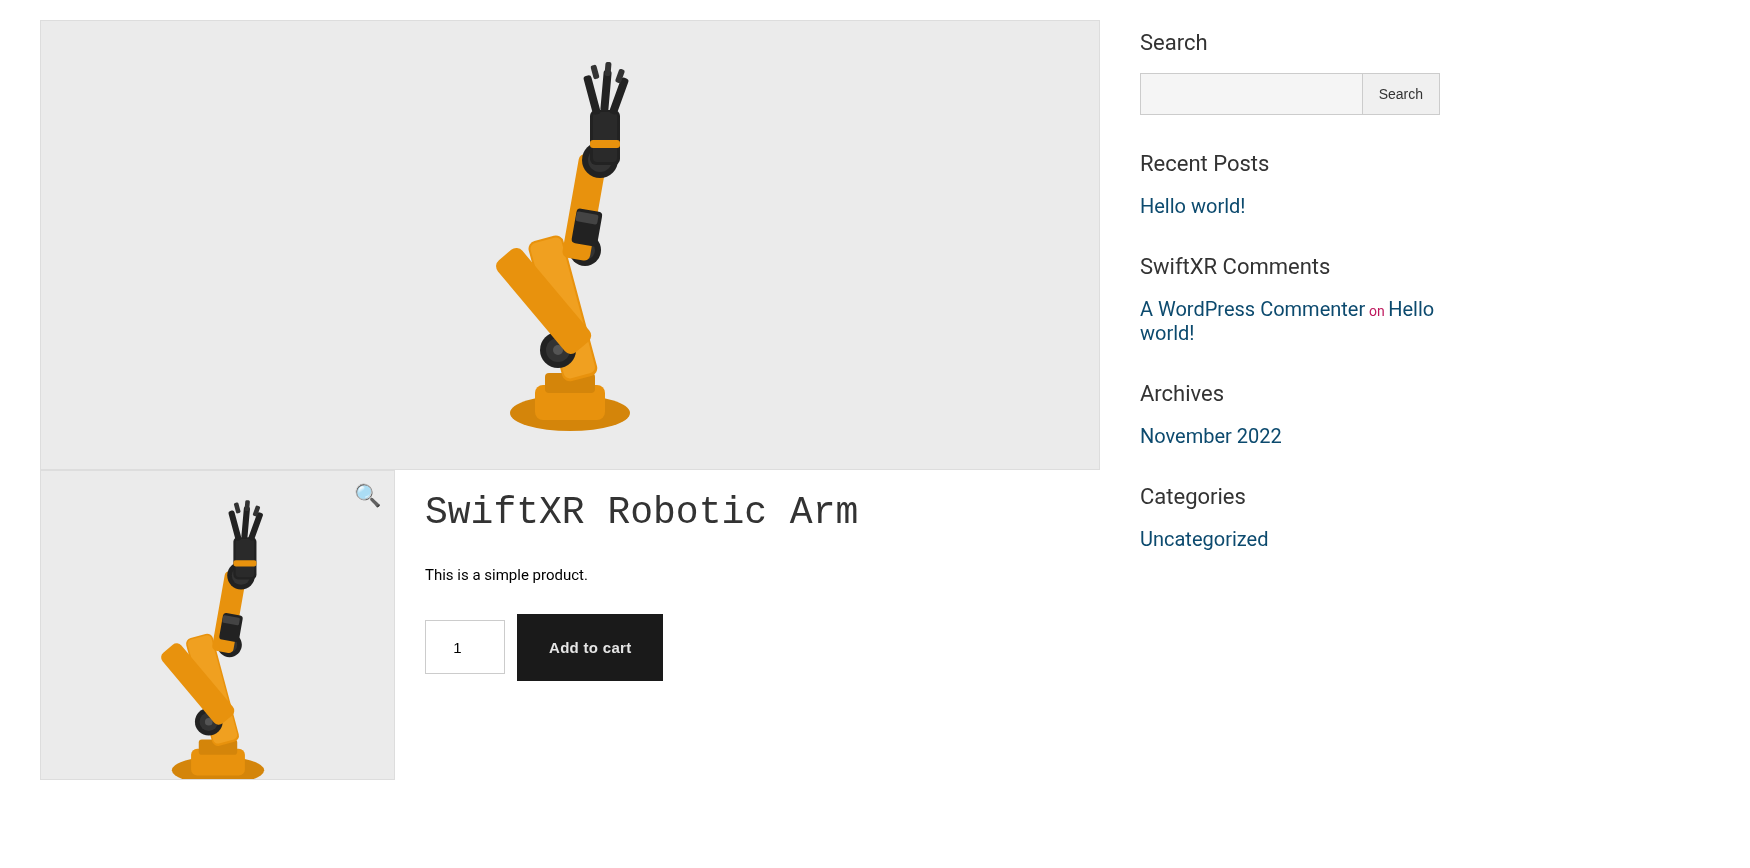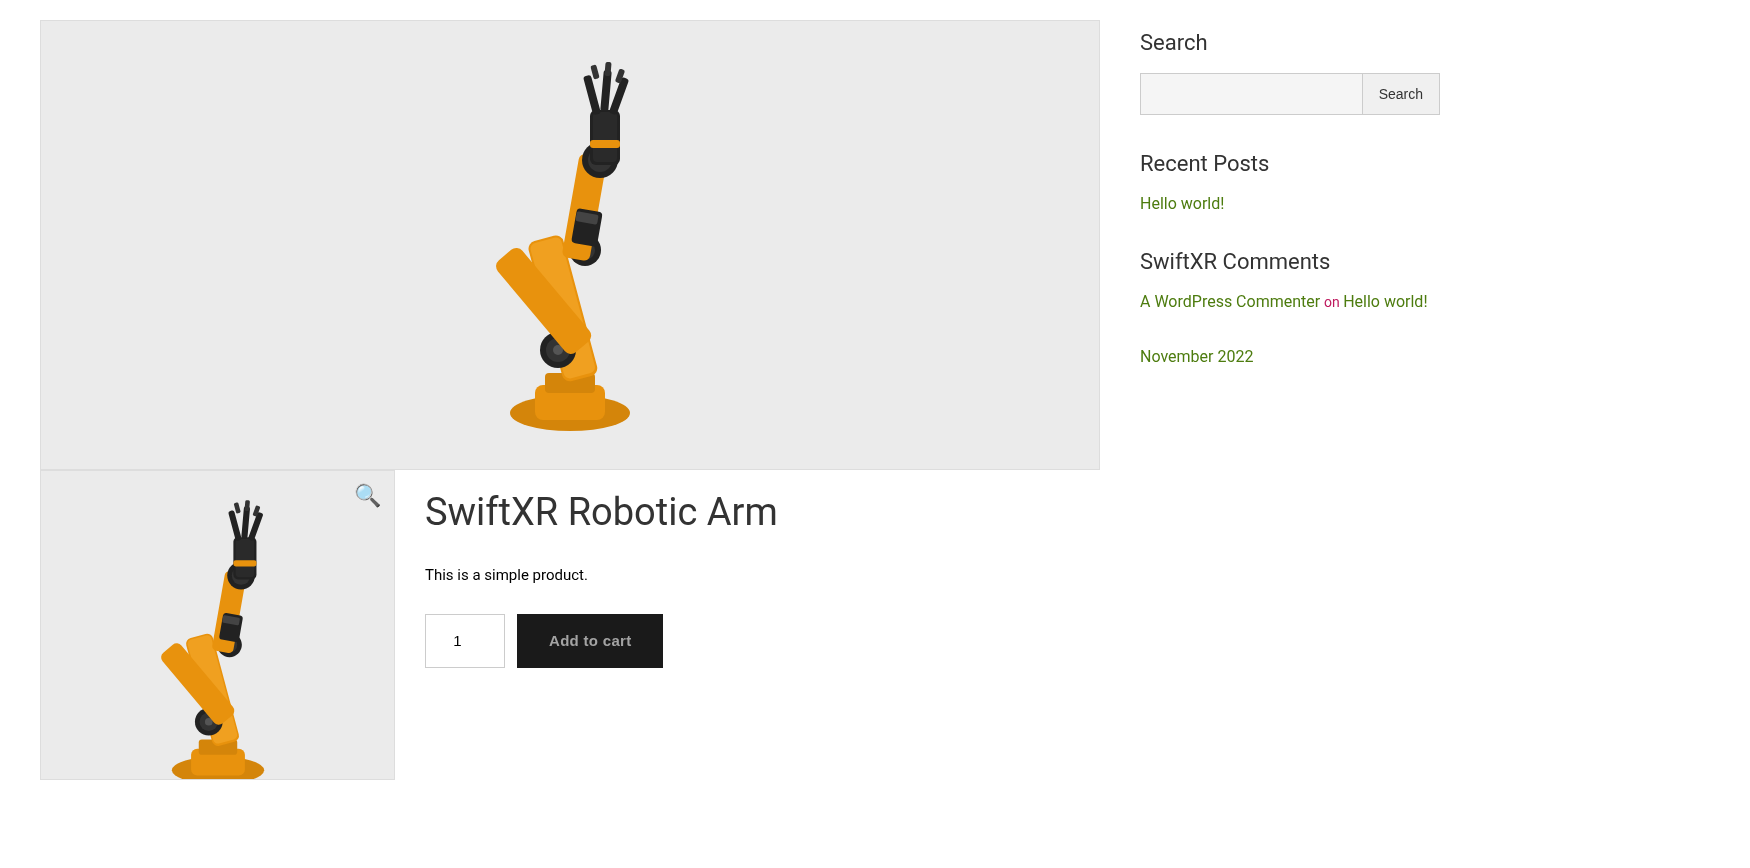--- a/index.html
+++ b/index.html
@@ -60,20 +60,21 @@
     .product-details {
       flex: 1;
       padding: 20px 0;
     }
     .product-title {
       font-size: 38px;
       font-weight: 400;
       color: #333;
       margin-bottom: 30px;
       line-height: 1.2;
+      font-family: Liberation Mono, monospace;
     }
     .product-price {
       font-size: 22px;
       color: #333;
       margin-bottom: 24px;
     }
     .product-description {
       font-size: 15px;
       color: #000000;
       margin-bottom: 30px;
@@ -86,24 +87,24 @@
     .quantity-input {
       width: 80px;
       height: 54px;
       border: 1px solid #ccc;
       text-align: center;
       font-size: 15px;
       padding: 8px;
     }
     .add-to-cart-btn {
       background: #1a1a1a;
-      color: #a3a3a3;
+      color: #e5e5e5;
       border: none;
       padding: 0 32px;
-      height: 54px;
+      height: 67px;
       font-size: 15px;
       font-weight: 600;
       cursor: pointer;
       letter-spacing: 0.02em;
     }
     
     .sidebar {
       width: 300px;
       min-width: 260px;
       padding-top: 10px;
@@ -134,23 +135,23 @@
       height: 42px;
       padding: 0 16px;
       border: 1px solid #ccc;
       border-left: none;
       background: #f0f0f0;
       cursor: pointer;
       font-size: 14px;
       color: #333;
     }
     .sidebar-link {
-      color: #4d7c0f;
+      color: #0c4a6e;
       text-decoration: none;
-      font-size: 16px;
+      font-size: 20px;
       display: block;
       margin-bottom: 6px;
     }
     .sidebar-text {
       font-size: 14px;
       color: #be185d;
       display: inline;
     }
     
     .robot-arm-large {
@@ -283,18 +284,23 @@
     <div class="sidebar-section">
       <h2 class="sidebar-heading">SwiftXR Comments</h2>
       <div>
         <a href="#" class="sidebar-link" style="display:inline;">A WordPress Commenter</a>
         <span class="sidebar-text"> on </span>
         <a href="#" class="sidebar-link" style="display:inline;">Hello world!</a>
       </div>
     </div>
 
     <div class="sidebar-section">
+      <h2 class="sidebar-heading">Archives</h2>
       <a href="#" class="sidebar-link">November 2022</a>
     </div>
 
+    <div class="sidebar-section">
+      <h2 class="sidebar-heading">Categories</h2>
+      <a href="#" class="sidebar-link">Uncategorized</a>
+    </div>
 
   </div>
 </div>
 
 </body></html>

